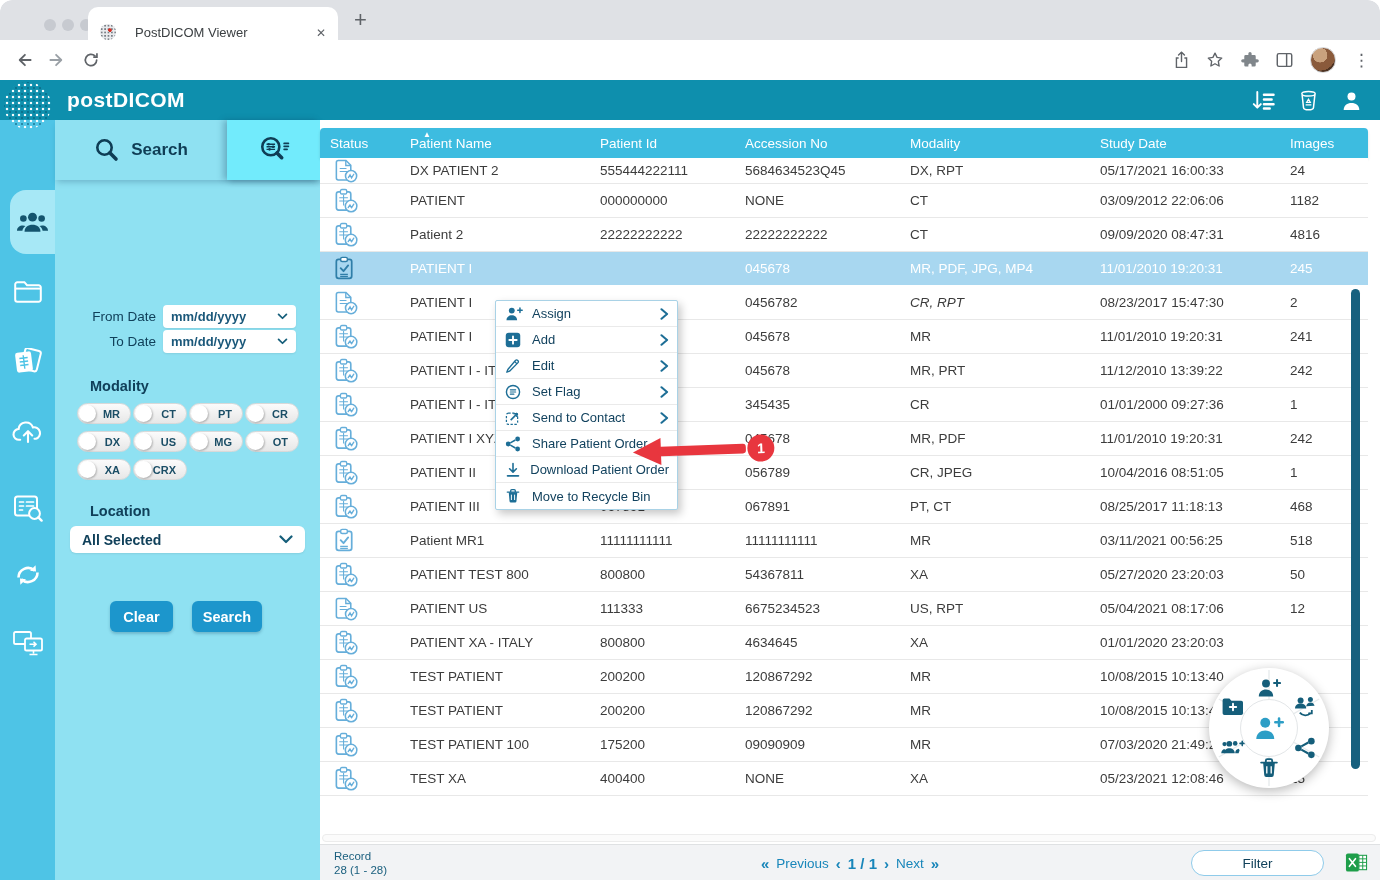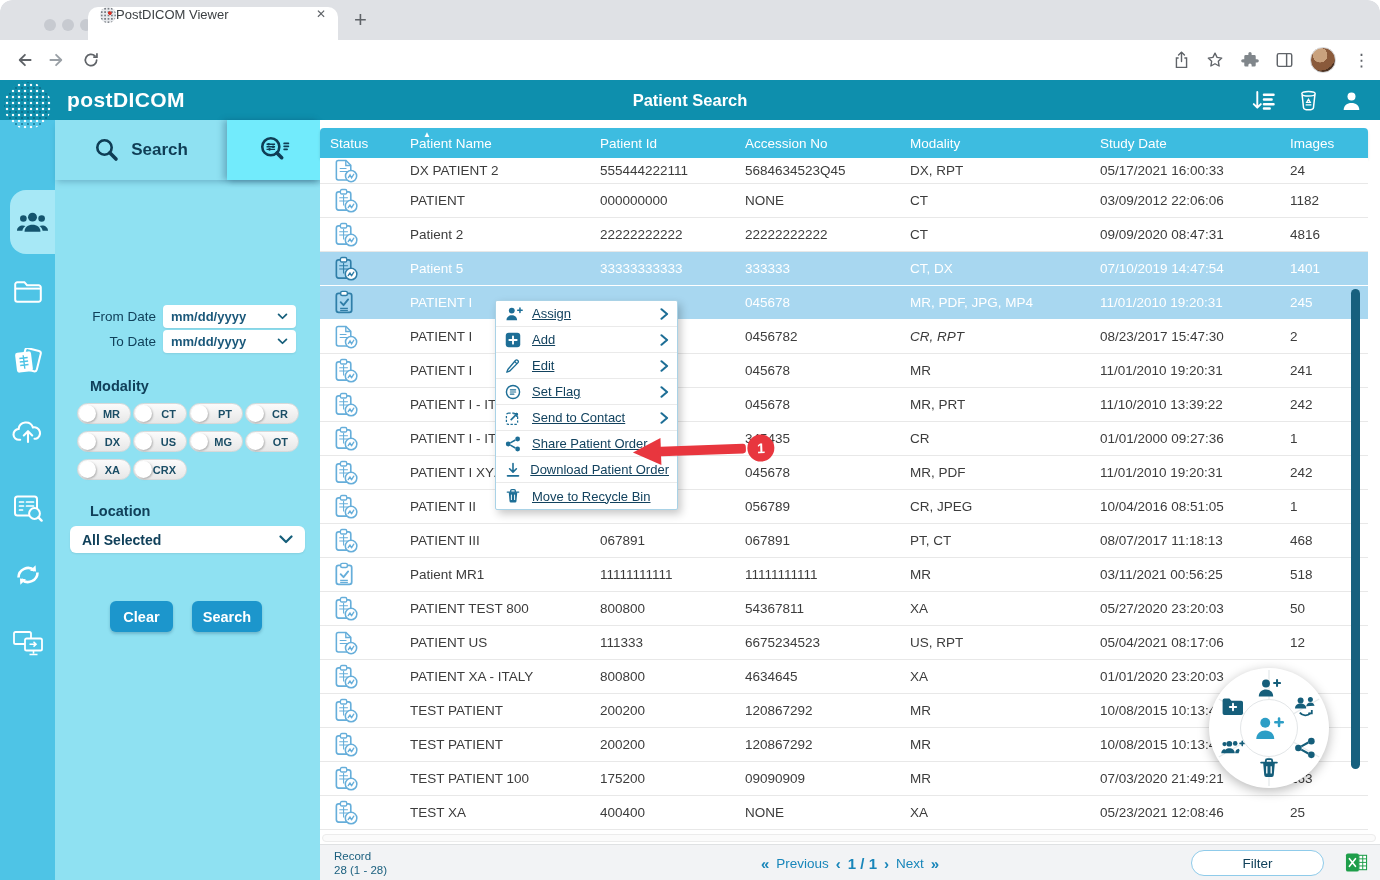--- a/index.html
+++ b/index.html
@@ -2,21 +2,21 @@
 <html><head>
 <meta charset="utf-8">
 <style>
   * { margin:0; padding:0; box-sizing:border-box; }
   body { font-family:"Liberation Sans",sans-serif; background:#fff; width:1380px; height:880px; overflow:hidden; }
   .stage { position:relative; width:1380px; height:880px; background:#fff; overflow:hidden; border-radius:12px 12px 0 0; }
 
   
   .tabstrip { position:absolute; left:0; top:0; width:1380px; height:40px; background:#DFE1E5; border-radius:12px 12px 0 0; }
   .traffic { position:absolute; top:19px; width:12px; height:12px; border-radius:50%; background:#C7CAD0; }
-  .tab { position:absolute; left:88px; top:7px; width:250px; height:33px; background:#fff; border-radius:10px 10px 0 0; display:flex; align-items:flex-start; padding:0 12px; gap:0; }
+  .tab { position:absolute; left:88px; top:7px; width:250px; height:33px; background:#fff; border-radius:10px 10px 0 0; display:flex; align-items:flex-end; padding:0 12px; gap:19px; }
   .favicon { width:16px; height:16px; border-radius:50%; flex:0 0 16px;
     background-color:#E8EAED;
     background-image:radial-gradient(circle at 62% 38%, #D93025 0 1.6px, transparent 1.8px), radial-gradient(#7A7F85 1px, transparent 1.2px);
     background-size:100% 100%, 3.4px 3.4px; }
   .tab-title { font-size:13px; color:#3C4043; flex:1; white-space:nowrap; overflow:hidden; }
   .tab-close { font-size:12px; color:#5F6368; cursor:default; }
   .newtab { position:absolute; left:354px; top:8px; font-size:22px; color:#5F6368; font-weight:400; line-height:24px; }
   .toolbar { position:absolute; left:0; top:40px; width:1380px; height:40px; background:#fff; }
   .nav-ic { position:absolute; top:50%; transform:translateY(-50%); display:flex; align-items:center; }
   .omnibox { position:absolute; left:112px; top:6px; width:1048px; height:29px; background:#F0F2F4; border-radius:15px; display:flex; align-items:center; padding:0 14px; gap:9px; }
@@ -84,21 +84,21 @@
   .pager .sym { font-weight:700; font-size:15px; }
   .pager .pg { font-size:15px; font-weight:700; }
   .filter-btn { position:absolute; right:56px; top:5px; width:133px; height:26px; background:#fff; border:1.5px solid #8FCBEA; border-radius:13px; font-size:13.5px; color:#10405A; font-family:inherit; }
   .excel { position:absolute; right:12px; top:6px; display:flex; }
 
   
   .ctxmenu { position:absolute; left:495px; top:300px; width:183px; background:#fff; border:1px solid #A9D2E6; border-radius:2px; box-shadow:3px 4px 9px rgba(0,0,0,.22); z-index:20; }
   .mi { height:26px; display:flex; align-items:center; padding:0 8px 0 9px; border-bottom:1px solid #EAEAEA; color:#12425E; }
   .mi:last-child { border-bottom:none; }
   .mi .ic { width:20px; display:flex; color:#1D6E96; }
-  .mi .lb { flex:1; font-size:13px; padding-left:7px; white-space:nowrap;text-decoration:underline; }
+  .mi .lb { flex:1; font-size:13px; padding-left:7px; white-space:nowrap; }
   .mi .ch { display:flex; color:#1D6E96; }
 
   
   .anno { position:absolute; left:628px; top:430px; z-index:30; transform:rotate(-2deg); }
 
   
   .radial { position:absolute; left:1209px; top:668px; width:120px; height:120px; z-index:12; }
   .rdisc { position:absolute; left:0; top:0; width:120px; height:120px; border-radius:50%; background:#fff; box-shadow:0 3px 12px rgba(0,0,0,.28); }
   .sectors { position:absolute; left:0; top:0; }
   .rsat { position:absolute; width:26px; height:26px; display:flex; align-items:center; justify-content:center; color:#155E7A; }
@@ -165,21 +165,20 @@
           </svg>
         </span>
       <span class="avatar"></span>
       <span class="dots">⋮</span>
     </div>
   </div>
 
   <div class="appheader"></div>
   <span class="logo-sphere"></span>
   <span class="logo-text">postDICOM</span>
-  <div class="page-title">Patient Search</div>
   <div class="hdr-icons">
     <span>
         <svg viewBox="0 0 26 22" width="25" height="21">
           <path d="M6.5 2v16M2.8 14.8l3.7 3.7 3.7-3.7" fill="none" stroke="currentColor" stroke-width="2" stroke-linecap="round" stroke-linejoin="round"></path>
           <path d="M13.5 5h10M13.5 10h8M13.5 15h10M13.5 19.5h6" stroke="currentColor" stroke-width="2.6" stroke-linecap="round"></path>
         </svg>
       </span>
     <span>
         <svg viewBox="0 0 22 24" width="21" height="23">
           <ellipse cx="11" cy="5" rx="7" ry="2.4" fill="none" stroke="currentColor" stroke-width="1.6"></ellipse>
@@ -442,39 +441,20 @@
           <div class="td" style="width: 190px;">Patient 2</div>
           <div class="td" style="width: 145px;">22222222222</div>
           <div class="td" style="width: 165px;">22222222222</div>
           <div class="td" style="width: 190px;">CT</div>
           <div class="td" style="width: 190px;">09/09/2020 08:47:31</div>
           <div class="td" style="width: 88px;">4816</div>
         </div>
         <div class="trow selected">
           <div class="td status" style="width: 80px;">
             <span style="display: flex;">
-              <svg viewBox="0 0 28 26" width="27" height="25">
-                <rect x="4.5" y="4" width="15" height="19" rx="2.4" fill="none" stroke="currentColor" stroke-width="1.7"></rect>
-                <rect x="8.7" y="1.6" width="6.6" height="4.6" rx="1.6" fill="#fff" stroke="currentColor" stroke-width="1.4"></rect>
-                <path d="M7.5 10.2h9M7.5 13.6h9M12 7.2v11" fill="none" stroke="currentColor" stroke-width="1.1"></path>
-                <circle cx="19.8" cy="18.8" r="6" fill="#fff" stroke="currentColor" stroke-width="1.6"></circle>
-                <path d="M16.8 20.4l1.8-2.8 1.6 3 2.4-3.8" fill="none" stroke="currentColor" stroke-width="1.4" stroke-linecap="round" stroke-linejoin="round"></path>
-              </svg>
-            </span>
-          </div>
-          <div class="td" style="width: 190px;">Patient 5</div>
-          <div class="td" style="width: 145px;">33333333333</div>
-          <div class="td" style="width: 165px;">333333</div>
-          <div class="td" style="width: 190px;">CT, DX</div>
-          <div class="td" style="width: 190px;">07/10/2019 14:47:54</div>
-          <div class="td" style="width: 88px;">1401</div>
-        </div>
-        <div class="trow selected">
-          <div class="td status" style="width: 80px;">
-            <span style="display: flex;">
               <svg viewBox="0 0 26 26" width="25" height="25">
                 <rect x="4.5" y="3.6" width="16" height="19.6" rx="2.4" fill="none" stroke="currentColor" stroke-width="1.8"></rect>
                 <rect x="9" y="1.4" width="7" height="4.4" rx="1.6" fill="#fff" stroke="currentColor" stroke-width="1.5"></rect>
                 <path d="M9 12.6l3 3.2 4.8-6" fill="none" stroke="currentColor" stroke-width="1.9" stroke-linecap="round" stroke-linejoin="round"></path>
                 <path d="M8.5 19h8M8.5 21.3h8" stroke="currentColor" stroke-width="1.3"></path>
               </svg>
             </span>
           </div>
           <div class="td" style="width: 190px;">PATIENT I</div>
           <div class="td" style="width: 145px;"></div>
@@ -530,21 +510,21 @@
                 <path d="M7.5 10.2h9M7.5 13.6h9M12 7.2v11" fill="none" stroke="currentColor" stroke-width="1.1"></path>
                 <circle cx="19.8" cy="18.8" r="6" fill="#fff" stroke="currentColor" stroke-width="1.6"></circle>
                 <path d="M16.8 20.4l1.8-2.8 1.6 3 2.4-3.8" fill="none" stroke="currentColor" stroke-width="1.4" stroke-linecap="round" stroke-linejoin="round"></path>
               </svg>
             </span>
           </div>
           <div class="td" style="width: 190px;">PATIENT I - ITALY</div>
           <div class="td" style="width: 145px;"></div>
           <div class="td" style="width: 165px;">045678</div>
           <div class="td" style="width: 190px;">MR, PRT</div>
-          <div class="td" style="width: 190px;">11/10/2010 13:39:22</div>
+          <div class="td" style="width: 190px;">11/12/2010 13:39:22</div>
           <div class="td" style="width: 88px;">242</div>
         </div>
         <div class="trow">
           <div class="td status" style="width: 80px;">
             <span style="display: flex;">
               <svg viewBox="0 0 28 26" width="27" height="25">
                 <rect x="4.5" y="4" width="15" height="19" rx="2.4" fill="none" stroke="currentColor" stroke-width="1.7"></rect>
                 <rect x="8.7" y="1.6" width="6.6" height="4.6" rx="1.6" fill="#fff" stroke="currentColor" stroke-width="1.4"></rect>
                 <path d="M7.5 10.2h9M7.5 13.6h9M12 7.2v11" fill="none" stroke="currentColor" stroke-width="1.1"></path>
                 <circle cx="19.8" cy="18.8" r="6" fill="#fff" stroke="currentColor" stroke-width="1.6"></circle>
@@ -606,21 +586,21 @@
                 <path d="M7.5 10.2h9M7.5 13.6h9M12 7.2v11" fill="none" stroke="currentColor" stroke-width="1.1"></path>
                 <circle cx="19.8" cy="18.8" r="6" fill="#fff" stroke="currentColor" stroke-width="1.6"></circle>
                 <path d="M16.8 20.4l1.8-2.8 1.6 3 2.4-3.8" fill="none" stroke="currentColor" stroke-width="1.4" stroke-linecap="round" stroke-linejoin="round"></path>
               </svg>
             </span>
           </div>
           <div class="td" style="width: 190px;">PATIENT III</div>
           <div class="td" style="width: 145px;">067891</div>
           <div class="td" style="width: 165px;">067891</div>
           <div class="td" style="width: 190px;">PT, CT</div>
-          <div class="td" style="width: 190px;">08/07/2017 11:18:13</div>
+          <div class="td" style="width: 190px;">08/25/2017 11:18:13</div>
           <div class="td" style="width: 88px;">468</div>
         </div>
         <div class="trow">
           <div class="td status" style="width: 80px;">
             <span style="display: flex;">
               <svg viewBox="0 0 26 26" width="25" height="25">
                 <rect x="4.5" y="3.6" width="16" height="19.6" rx="2.4" fill="none" stroke="currentColor" stroke-width="1.8"></rect>
                 <rect x="9" y="1.4" width="7" height="4.4" rx="1.6" fill="#fff" stroke="currentColor" stroke-width="1.5"></rect>
                 <path d="M9 12.6l3 3.2 4.8-6" fill="none" stroke="currentColor" stroke-width="1.9" stroke-linecap="round" stroke-linejoin="round"></path>
                 <path d="M8.5 19h8M8.5 21.3h8" stroke="currentColor" stroke-width="1.3"></path>

